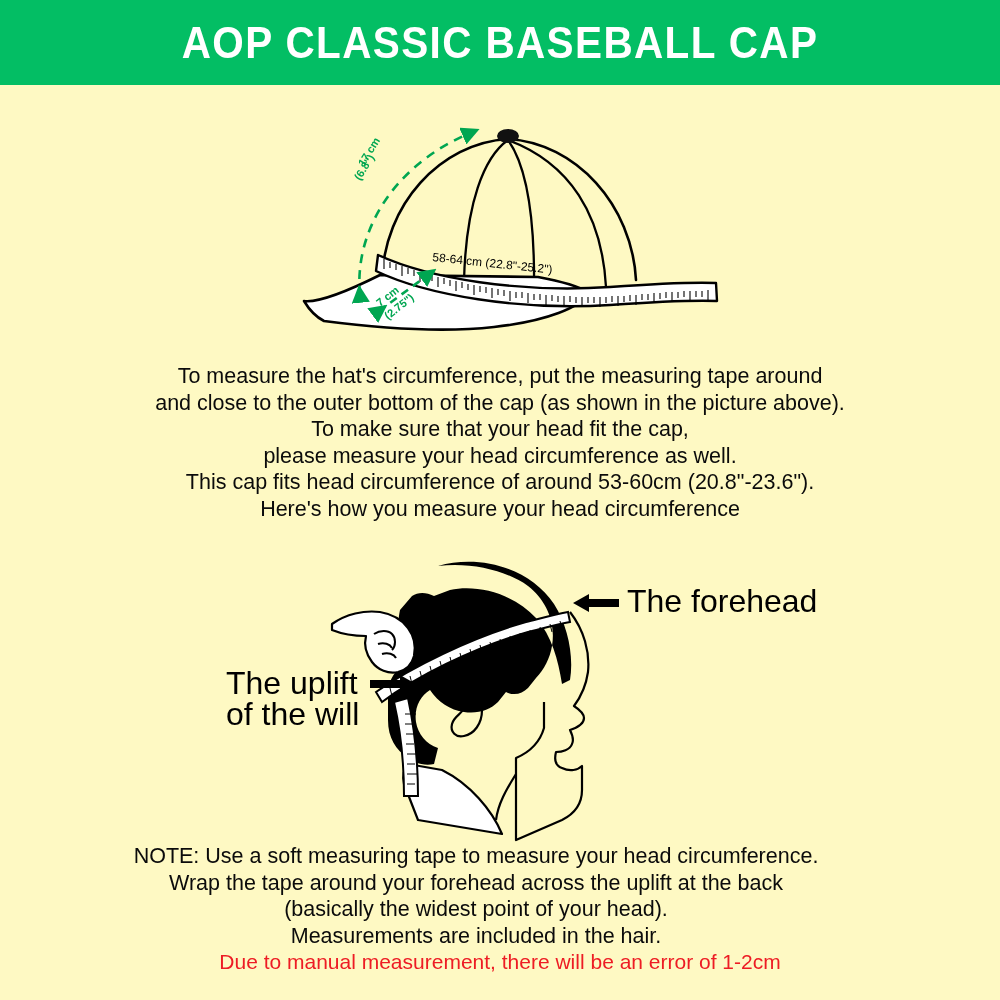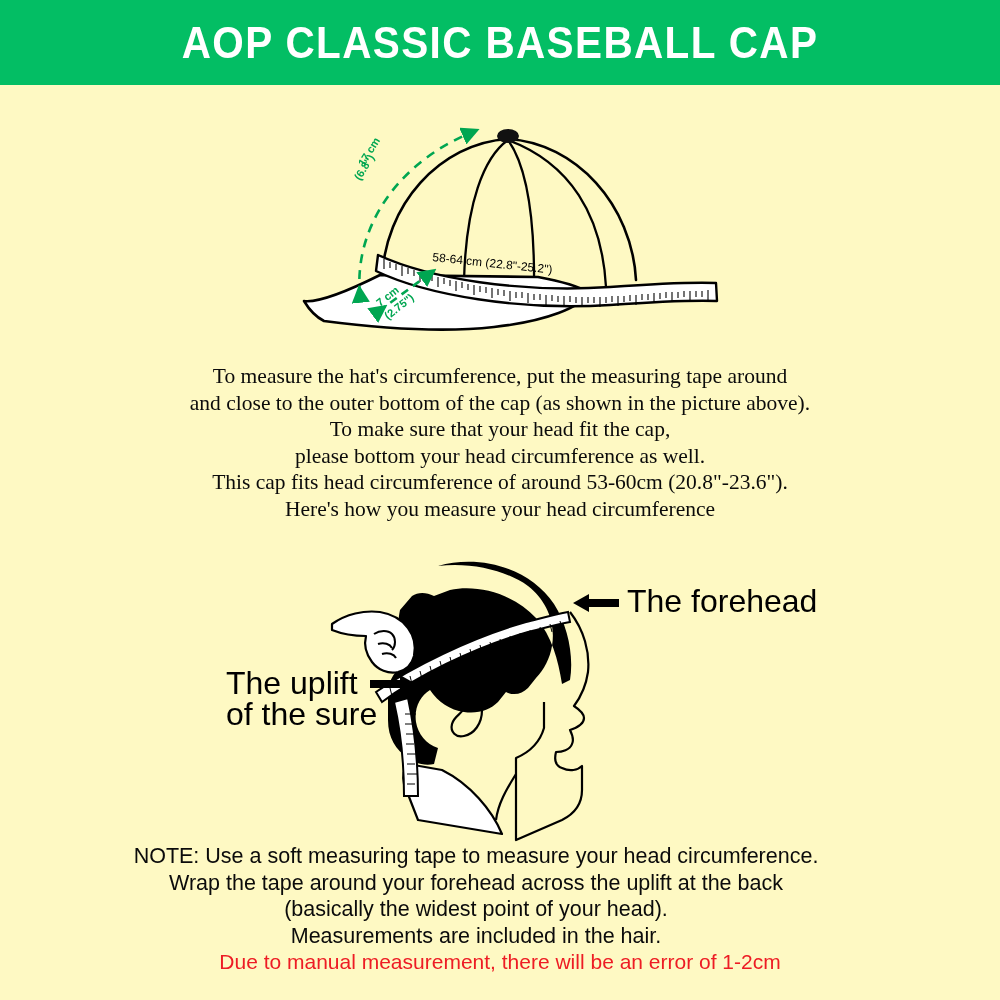--- a/index.html
+++ b/index.html
@@ -58,21 +58,21 @@
   
   .body-text {
     position: absolute;
     left: 0;
     top: 363px;
     width: 1000px;
     text-align: center;
     font-size: 21.5px;
     line-height: 26.5px;
     color: #0b0b0b;
-    font-family: Liberation Serif, serif;
+    font-family: Liberation Sans, sans-serif;
   }
   .body-text .line { display: block; white-space: nowrap; }
 
   
   .head-figure {
     position: absolute;
     left: 330px;
     top: 552px;
     width: 300px;
     height: 290px;
@@ -245,21 +245,21 @@
       </g>
       <text class="meas-green" x="100" y="212" transform="rotate(-38 100 212)">7 cm</text>
       <text class="meas-green" x="108" y="225" transform="rotate(-38 108 225)">(2.75")</text>
     </svg>
   </div>
 
   <div class="body-text">
     <span class="line">To measure the hat's circumference, put the measuring tape around</span>
     <span class="line">and close to the outer bottom of the cap (as shown in the picture above).</span>
     <span class="line">To make sure that your head fit the cap,</span>
-    <span class="line">please bottom your head circumference as well.</span>
+    <span class="line">please measure your head circumference as well.</span>
     <span class="line">This cap fits head circumference of around 53-60cm (20.8"-23.6").</span>
     <span class="line">Here's how you measure your head circumference</span>
   </div>
 
   <div class="head-figure">
     <svg width="300" height="290" viewBox="0 0 300 290" xmlns="http://www.w3.org/2000/svg">
 
       <path d="M108,14 C150,2 200,16 224,52 C238,74 244,104 240,128
                L232,132 C228,108 222,84 206,66 C184,42 148,32 120,38
                L104,44 C96,40 88,40 82,44 L70,58 C66,76 70,96 78,110
@@ -359,21 +359,21 @@
   </div>
   <div class="callout callout-forehead">The forehead</div>
 
   <div class="arrow arrow-right">
     <svg width="46" height="22" viewBox="0 0 46 22" xmlns="http://www.w3.org/2000/svg">
       <polygon points="46,11 30,2 30,7 0,7 0,15 30,15 30,20" fill="#000"></polygon>
     </svg>
   </div>
   <div class="callout callout-uplift">
     <span>The uplift</span><br>
-    <span>of the sure</span>
+    <span>of the will</span>
   </div>
 
   <div class="note-text">
     <span class="line">NOTE: Use a soft measuring tape to measure your head circumference.</span>
     <span class="line">Wrap the tape around your forehead across the uplift at the back</span>
     <span class="line">(basically the widest point of your head).</span>
     <span class="line">Measurements are included in the hair.</span>
   </div>
   <div class="note-warning">Due to manual measurement, there will be an error of 1-2cm</div>
 

